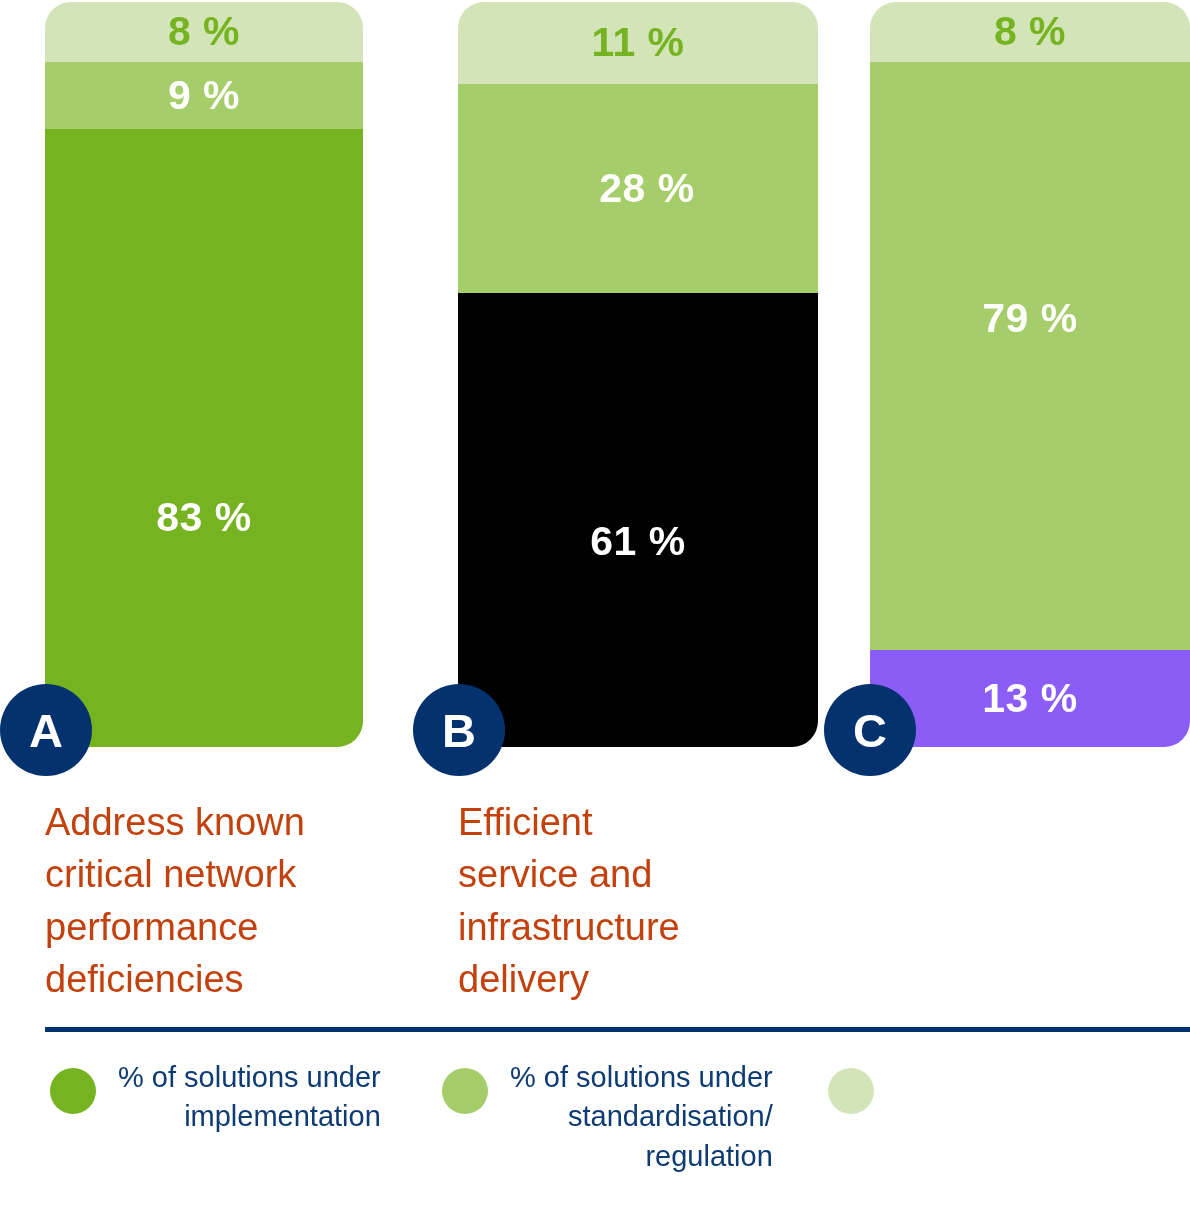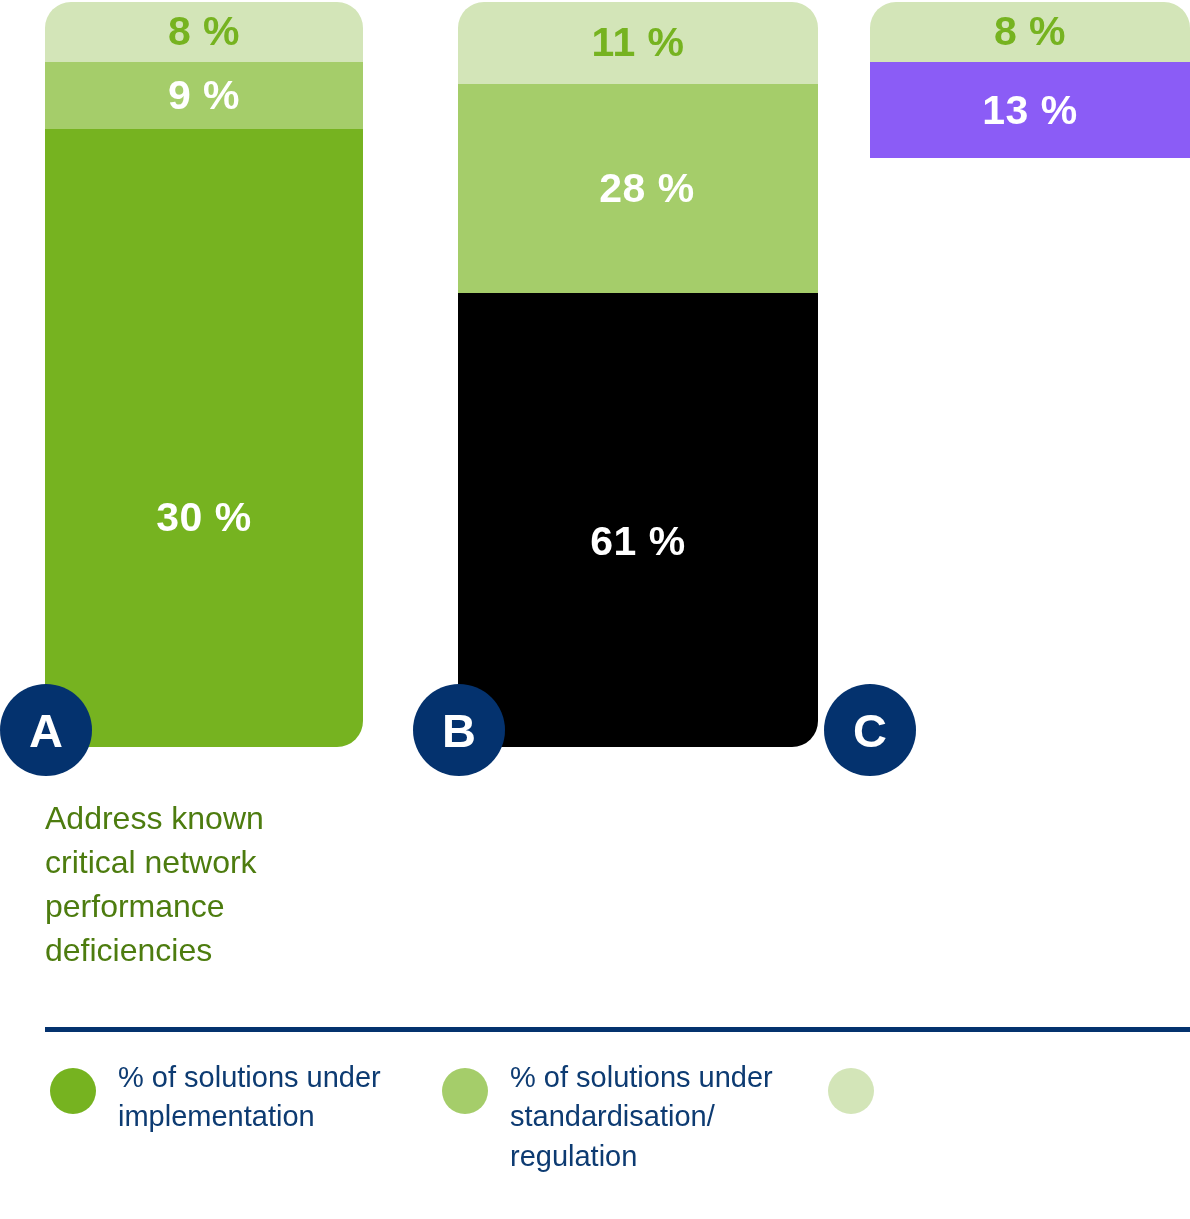--- a/index.html
+++ b/index.html
@@ -68,22 +68,22 @@
     color: #ffffff;
     font-size: 47px;
     font-weight: bold;
     line-height: 1;
     font-family: "Liberation Sans", sans-serif;
   }
 
   
   .caption {
     position: absolute;
-    color: #4d7c0f;
-    font-size: 32px;
+    color: #c2410c;
+    font-size: 38px;
     line-height: 1.38;
     font-family: "Liberation Sans", sans-serif;
   }
 
   
   #divider {
     position: absolute;
     left: 45px;
     top: 1027px;
     width: 1145px;
@@ -91,20 +91,21 @@
     background: #04326e;
   }
 
   
   #legend {
     position: absolute;
     left: 0;
     top: 1058px;
     width: 1170px;
     height: 160px;
+    text-align: right;
   }
   .legend-item {
     position: absolute;
     top: 0;
     display: flex;
     align-items: flex-start;
   }
   .legend-dot {
     width: 46px;
     height: 46px;
@@ -127,21 +128,21 @@
 
   <div class="bar-group" style="left:45px;">
     <div class="bar" style="width:318px;height:745px;">
       <div class="seg" style="height:8%;background:#d3e5b8;">
         <span class="seg-label on-light">8 %</span>
       </div>
       <div class="seg" style="height:9%;background:#a5cd6a;">
         <span class="seg-label on-dark">9 %</span>
       </div>
       <div class="seg" style="height:83%;background:#76b320;">
-        <span class="seg-label on-dark" style="position:absolute;top:368px;">30 %</span>
+        <span class="seg-label on-dark" style="position:absolute;top:368px;">83 %</span>
       </div>
     </div>
   </div>
   <div class="badge" style="left:0px;top:684px;">
     <span>A</span>
   </div>
   <div class="caption" style="left:45px;top:796px;width:330px;white-space:pre-line;">Address known
 critical network
 performance
 deficiencies</div>
@@ -155,25 +156,32 @@
         <span class="seg-label on-dark">28 %</span>
       </div>
       <div class="seg" style="height:61%;background:#000000;">
         <span class="seg-label on-dark" style="position:absolute;top:228px;">61 %</span>
       </div>
     </div>
   </div>
   <div class="badge" style="left:413px;top:684px;">
     <span>B</span>
   </div>
+  <div class="caption" style="left:458px;top:796px;width:330px;white-space:pre-line;">Efficient
+service and
+infrastructure
+delivery</div>
 
   <div class="bar-group" style="left:870px;">
     <div class="bar" style="width:320px;height:745px;">
       <div class="seg" style="height:8%;background:#d3e5b8;">
         <span class="seg-label on-light">8 %</span>
+      </div>
+      <div class="seg" style="height:79%;background:#a5cd6a;">
+        <span class="seg-label on-dark" style="position:absolute;top:236px;">79 %</span>
       </div>
       <div class="seg" style="height:13%;background:#8b5cf6;">
         <span class="seg-label on-dark">13 %</span>
       </div>
     </div>
   </div>
   <div class="badge" style="left:824px;top:684px;">
     <span>C</span>
   </div>
 

